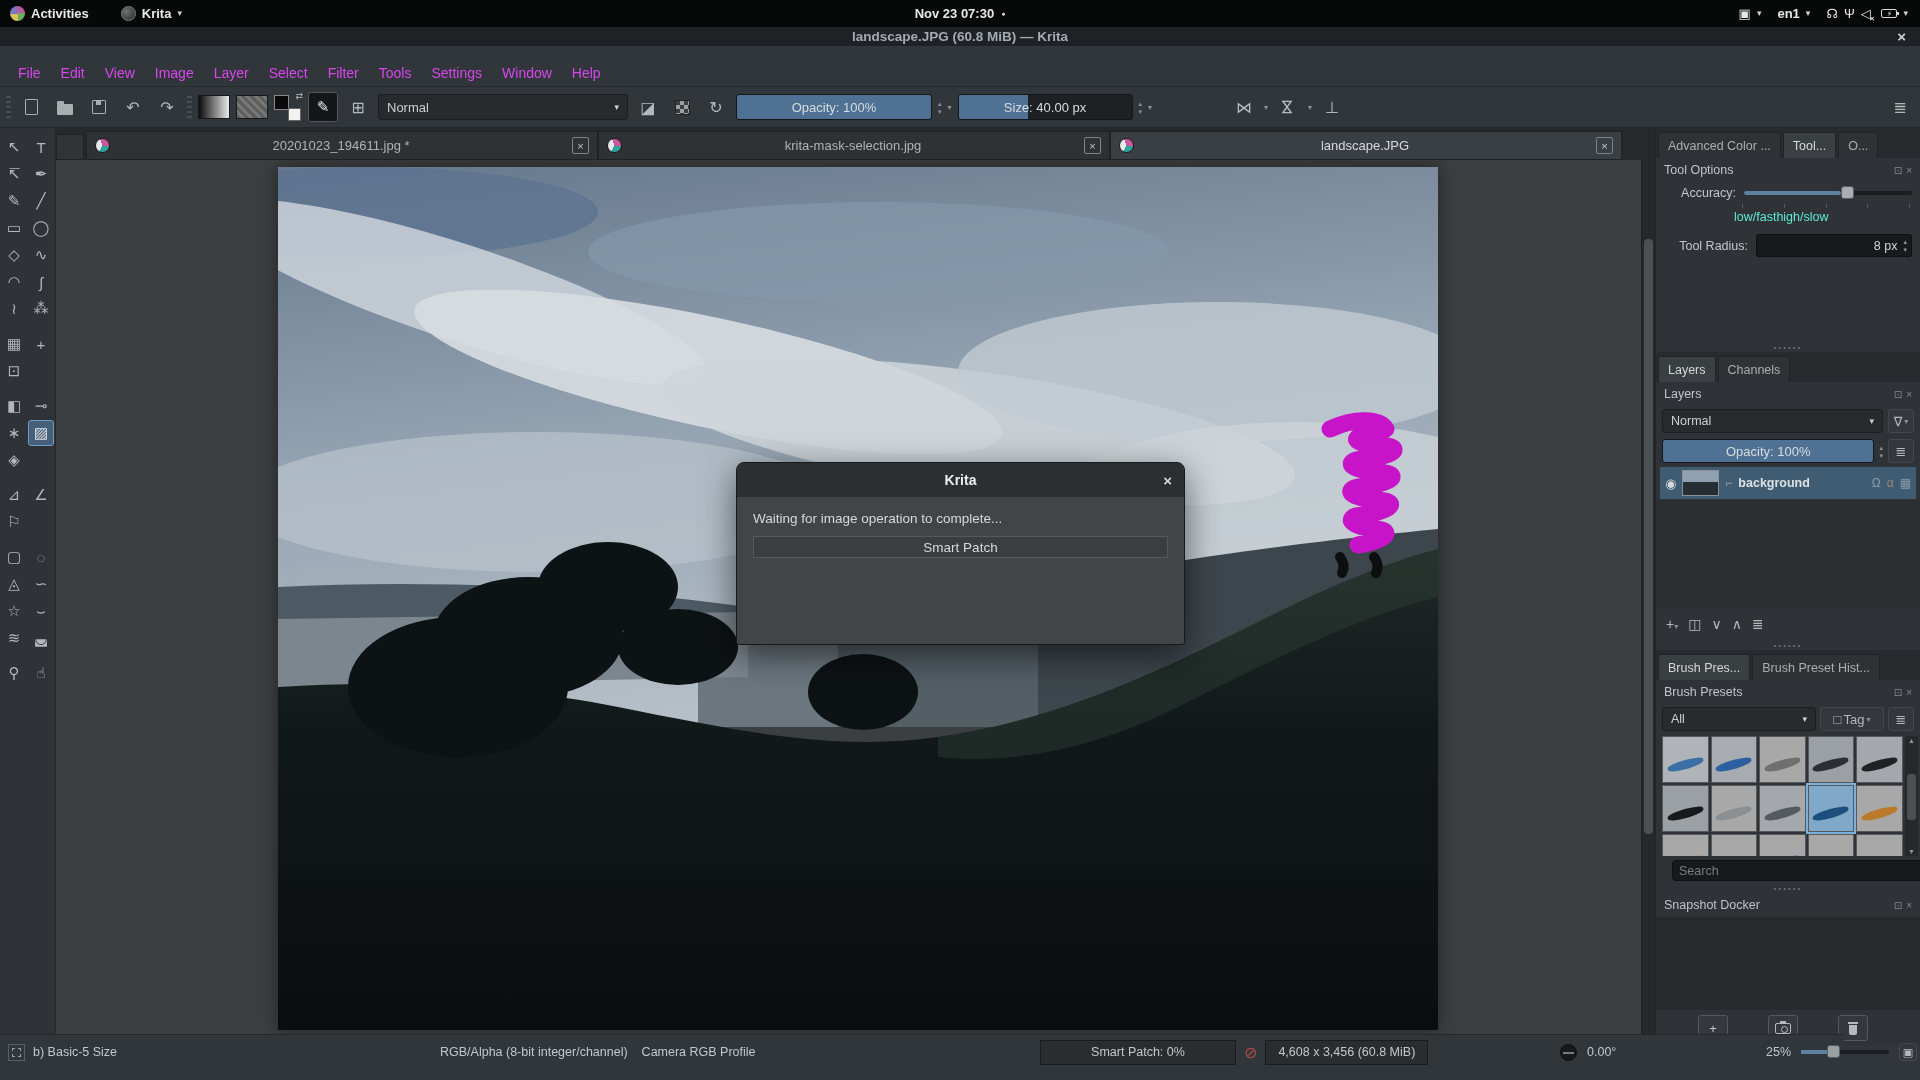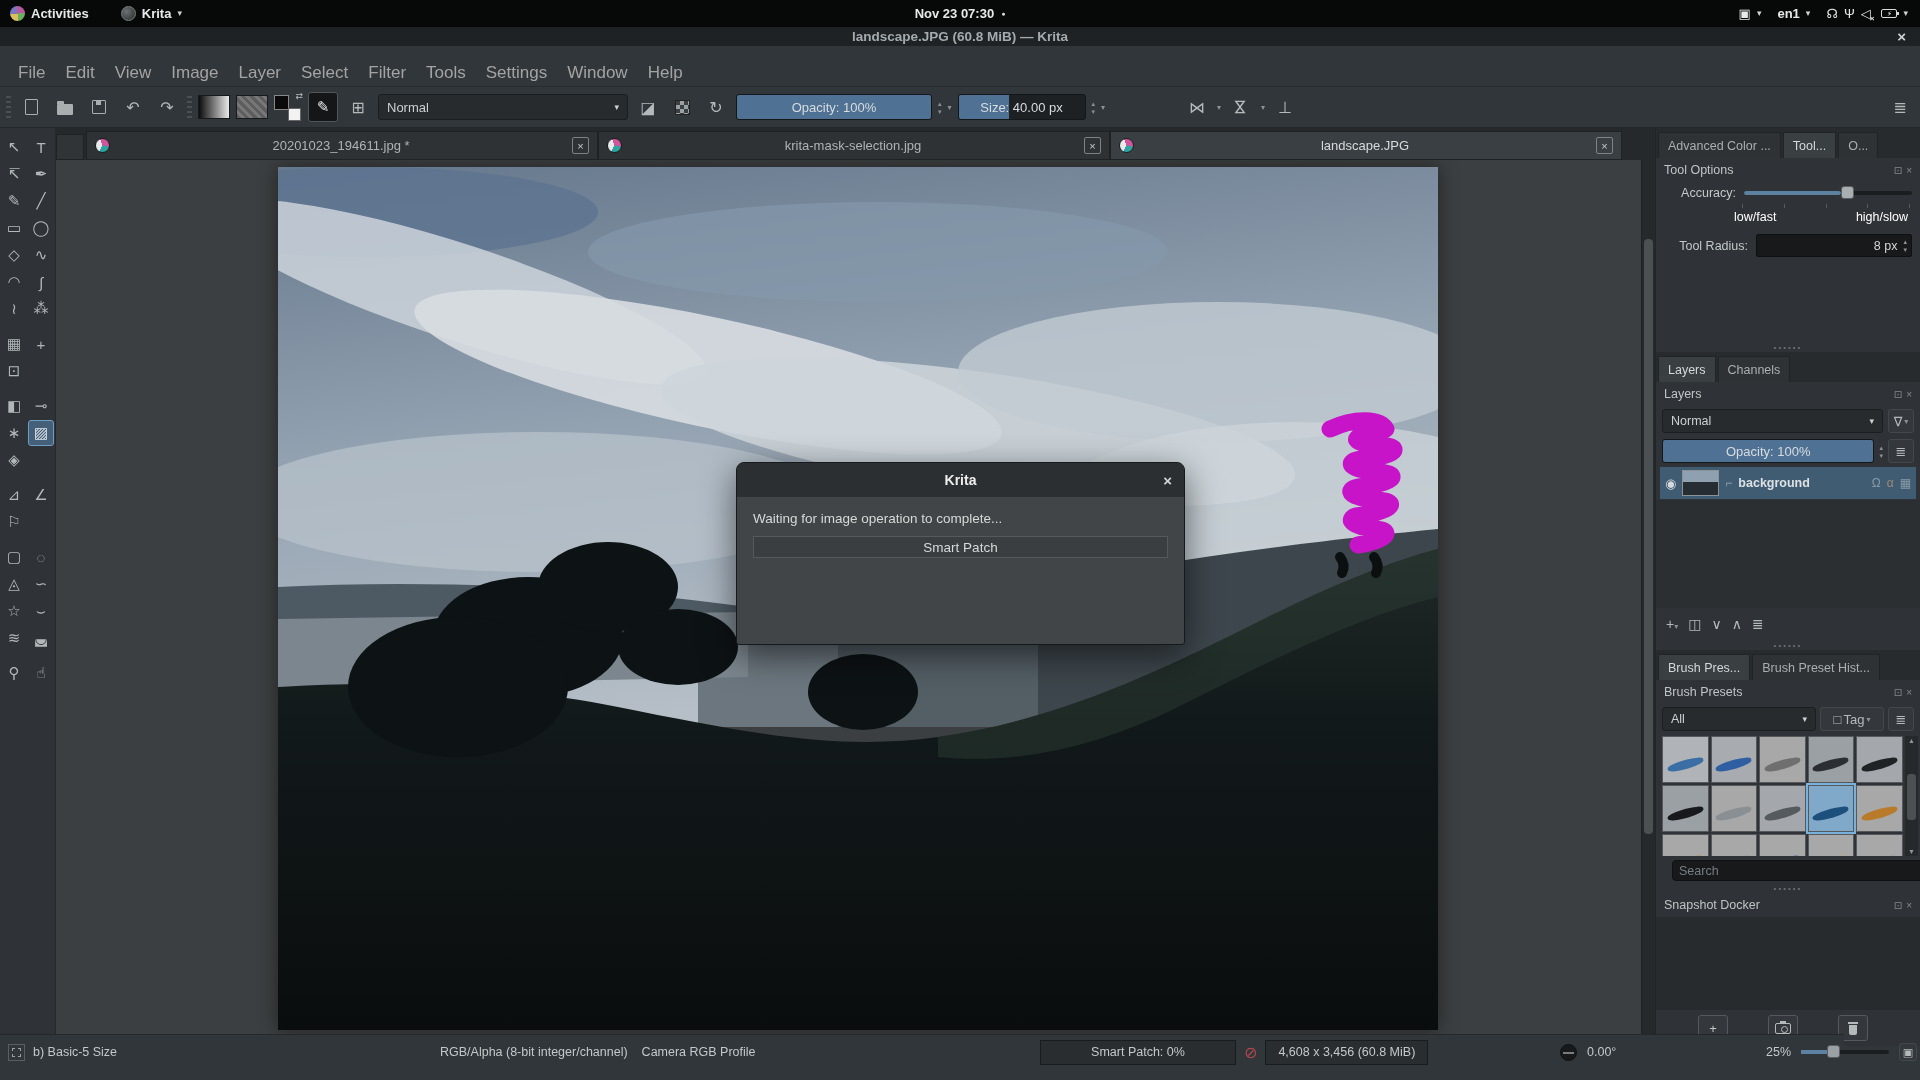--- a/index.html
+++ b/index.html
@@ -21,21 +21,21 @@
 .battery{position:relative;width:16px;height:9px;border:1px solid #d9dbdb;border-radius:2px;display:flex;align-items:center;justify-content:center}
 .battery::after{content:"";position:absolute;right:-3px;top:2px;width:2px;height:3px;background:#d9dbdb}
 .battery i{font-style:normal;font-size:7px;line-height:1;color:#fff}
 .vol-mute{position:relative}
 .vol-mute em{font-style:normal;font-size:8px;position:relative;top:3px;left:-1px}
 
 .titlebar{position:absolute;top:27px;left:0;right:0;height:19px;background:#1e2225;display:flex;align-items:center;justify-content:center;color:#a4abaf;font-weight:bold;font-size:13.5px}
 .titlebar .close{position:absolute;right:14px;top:0;height:100%;display:flex;align-items:center;color:#ced2d3;font-size:15px;cursor:pointer}
 
 .menubar{position:absolute;top:60px;left:0;right:0;height:27px;background:#31363a;border-bottom:1px solid #272b2e;display:flex;align-items:center;padding-left:8px}
-.menubar .mi{padding:3px 10px;color:#a3a3a3;font-size:17px;cursor:default}
+.menubar .mi{padding:3px 10px;color:#d946ef;font-size:14px;cursor:default}
 
 .toolbar{position:absolute;top:87px;left:0;right:0;height:41px;background:#31363a;border-bottom:1px solid #24282b;display:flex;align-items:center;gap:6px;padding:0 6px;color:#b9bec1}
 .grip{width:5px;height:22px;background:repeating-linear-gradient(0deg,#555a5d 0 2px,transparent 2px 5px);opacity:.7}
 .tbtn{min-width:28px;height:28px;display:flex;align-items:center;justify-content:center;border-radius:3px;font-size:16px;color:#b4b9bc;cursor:pointer}
 .icon-newdoc{width:13px;height:16px;border:1.5px solid #a9aeb1;border-radius:1px}
 .icon-folder{position:relative;width:16px;height:11px;background:#a9aeb1;border-radius:1px;margin-top:4px}
 .icon-folder::before{content:"";position:absolute;top:-3px;left:0;width:7px;height:3px;background:#a9aeb1;border-radius:1px 1px 0 0}
 .icon-save{position:relative;width:14px;height:14px;border:1.5px solid #a9aeb1;border-radius:1px}
 .icon-save::before{content:"";position:absolute;top:0;left:3px;width:5px;height:4px;background:#a9aeb1}
 .swatch{width:32px;height:24px;border:1px solid #17191b}
@@ -82,21 +82,21 @@
 .dock-tab.active{background:#3a3f42;color:#d4d8da}
 .docker-title{height:24px;display:flex;align-items:center;padding:0 8px;color:#bfc4c6}
 .docker-title .dticons{margin-left:auto;display:flex;gap:4px;font-size:10px;color:#85898c}
 .splitter{height:10px;display:flex;align-items:center;justify-content:center;color:#6b7073;font-size:8px;letter-spacing:2px}
 .to-row{display:flex;align-items:center;padding:4px 8px;gap:8px}
 .slider-track{position:relative;flex:1;height:4px;background:#1b1e20;border-radius:2px}
 .slider-track .sfill{position:absolute;left:0;top:0;bottom:0;width:58%;background:#5d81a0;border-radius:2px}
 .slider-track .shandle{position:absolute;top:-5px;left:58%;width:13px;height:13px;background:#a9aeb1;border:1px solid #5a5e61;border-radius:3px}
 .ticks{display:flex;justify-content:space-between;padding:0 10px 0 86px;height:4px}
 .ticks i{width:1px;height:4px;background:#555a5d}
-.scale-row{display:flex;justify-content:space-between;padding:2px 12px 6px 78px;color:#ffffff}
+.scale-row{display:flex;padding:2px 12px 6px 78px;color:#5eead4}
 .spinbox{flex:1;height:23px;background:#17191b;border:1px solid #0e1113;border-radius:2px;display:flex;align-items:center;justify-content:flex-end;gap:6px;padding:0 4px;color:#d2d6d8}
 .lay-row{display:flex;align-items:center;gap:5px;padding:3px 6px}
 .iconbtn{min-width:26px;height:24px;border:1px solid #43484b;border-radius:3px;background:#34383c;display:flex;align-items:center;justify-content:center;gap:2px;color:#b4b9bc;font-size:13px;cursor:pointer}
 .layer-item{height:32px;margin:1px 4px;background:#3f5c73;display:flex;align-items:center;gap:6px;padding:0 5px;color:#dde1e3}
 .layer-item .eye{font-size:13px;color:#d6dadc}
 .layer-thumb{width:37px;height:26px;border:1px solid #8d9295;background:linear-gradient(180deg,#8fa0b0 0 46%,#262d33 46% 100%)}
 .layer-item .lname{font-weight:bold;flex:1}
 .layer-item .litefade{opacity:.45;font-size:12px}
 .layer-empty{height:108px;background:#2b2f32;margin:0 0}
 .laybtns{height:32px;display:flex;align-items:center;gap:10px;padding:0 10px;color:#b4b9bc;font-size:14px}
@@ -235,21 +235,21 @@
     <span class="tbtn">↻</span>
     <span class="kslider" style="width:196px">
       <span class="fill" style="width:100%"></span>
       <span>Opacity: 100%</span>
     </span>
     <span class="spincol">
         <span>▴</span>
         <span>▾</span>
       </span>
     <span class="mini-caret">▾</span>
-    <span class="kslider" style="width:128px">
+    <span class="kslider" style="width:175px">
       <span class="fill" style="width:40%"></span>
       <span>Size: 40.00 px</span>
     </span>
     <span class="spincol">
         <span>▴</span>
         <span>▾</span>
       </span>
     <span class="mini-caret">▾</span>
     <span style="width:66px"></span>
     <span class="tbtn">⋈</span>

